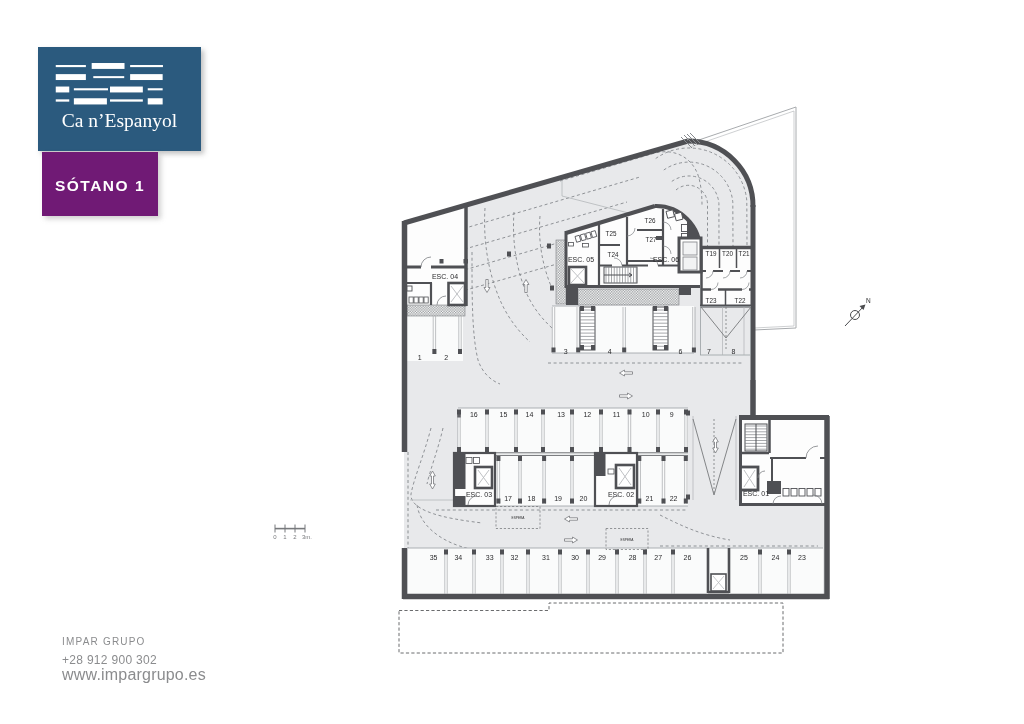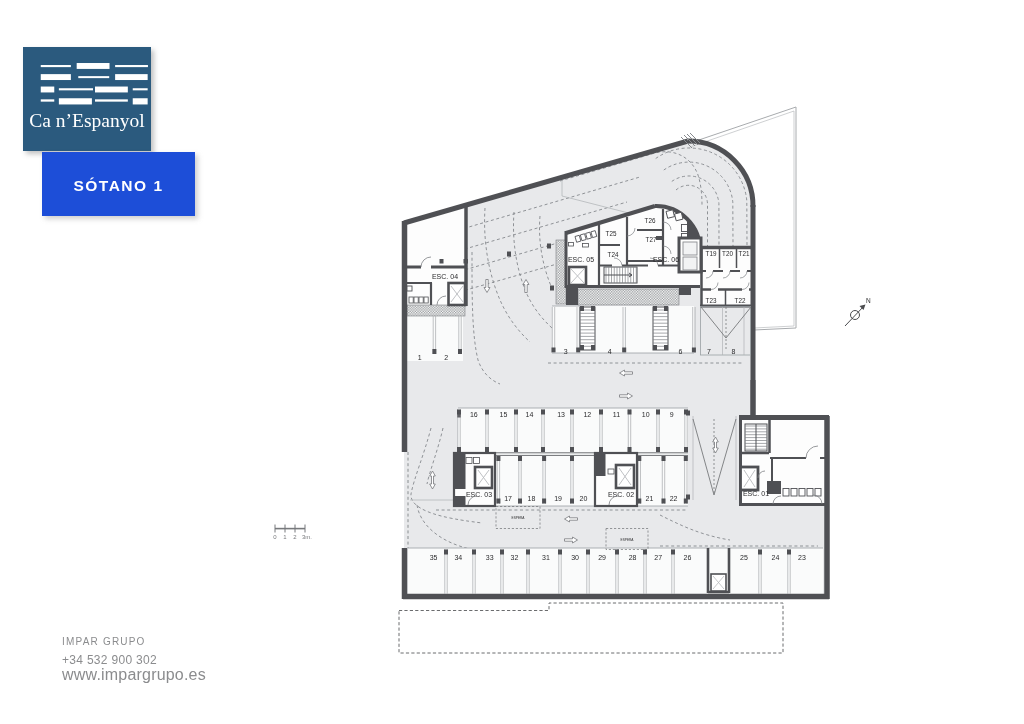--- a/index.html
+++ b/index.html
@@ -1,20 +1,20 @@
 <!DOCTYPE html>
 <html><head>
 <meta charset="utf-8">
 <title>Ca n'Espanyol - Sotano 1</title>
 <style>
 html,body{margin:0;padding:0;background:#ffffff;}
 #page{position:relative;width:1024px;height:724px;background:#ffffff;overflow:hidden;font-family:"Liberation Sans",sans-serif;}
-#bluebox{position:absolute;left:23px;top:46.6px;width:128px;height:104.9px;background:#2b5a7e;box-shadow:3px 3px 5px rgba(120,120,120,0.45);}
+#bluebox{position:absolute;left:38px;top:46.6px;width:163px;height:104.9px;background:#2b5a7e;box-shadow:3px 3px 5px rgba(120,120,120,0.45);}
 #bluebox .name{position:absolute;left:0;width:100%;top:63px;text-align:center;color:#ffffff;font-family:"Liberation Serif",serif;font-size:19.5px;}
-#graybox{position:absolute;left:42px;top:151.5px;width:153px;height:64.5px;background:#1d4ed8;box-shadow:3px 3px 5px rgba(140,140,140,0.4);}
+#graybox{position:absolute;left:42px;top:151.5px;width:116px;height:64.5px;background:#701a75;box-shadow:3px 3px 5px rgba(140,140,140,0.4);}
 #graybox .lvl{position:absolute;left:0;width:100%;top:25px;text-align:center;color:#ffffff;font-weight:bold;font-size:15.5px;letter-spacing:1.5px;}
 #impar{position:absolute;left:61px;top:580px;width:260px;height:120px;color:#77787a;}
 #impar .sq{position:absolute;left:0;top:0;width:38.5px;height:36px;background:#77787a;border-radius:6px;}
 #impar .idot{position:absolute;left:5px;top:3.5px;width:7px;height:7.5px;background:#ffffff;border-radius:1px;}
 #impar .istem{position:absolute;left:5px;top:14px;width:7px;height:22px;background:#ffffff;}
 #impar .mpar{position:absolute;left:40px;top:1px;font-size:38px;letter-spacing:-0.5px;color:#808183;transform:scaleX(0.71);transform-origin:0 0;}
 #impar .grupo{position:absolute;left:70px;top:37px;font-size:6.3px;letter-spacing:0.9px;color:#77787a;}
 .contact{position:absolute;color:#8b8c8e;}
 </style>
 </head>
@@ -517,16 +517,16 @@
 <div class="name">Ca n’Espanyol</div>
 </div>
 
 <div id="graybox">
       <div class="lvl">SÓTANO 1</div>
     </div>
 
 
 <div class="contact" style="left:62px;top:636px;font-size:10px;letter-spacing:1.2px;">IMPAR GRUPO</div>
 
-<div class="contact" style="left:62px;top:653px;font-size:12px;letter-spacing:0.3px;">+34 532 900 302</div>
+<div class="contact" style="left:62px;top:653px;font-size:12px;letter-spacing:0.3px;">+28 912 900 302</div>
 
 <div class="contact" style="left:62px;top:666px;font-size:16px;letter-spacing:0.2px;">www.impargrupo.es</div>
 </div>
 
 </body></html>

